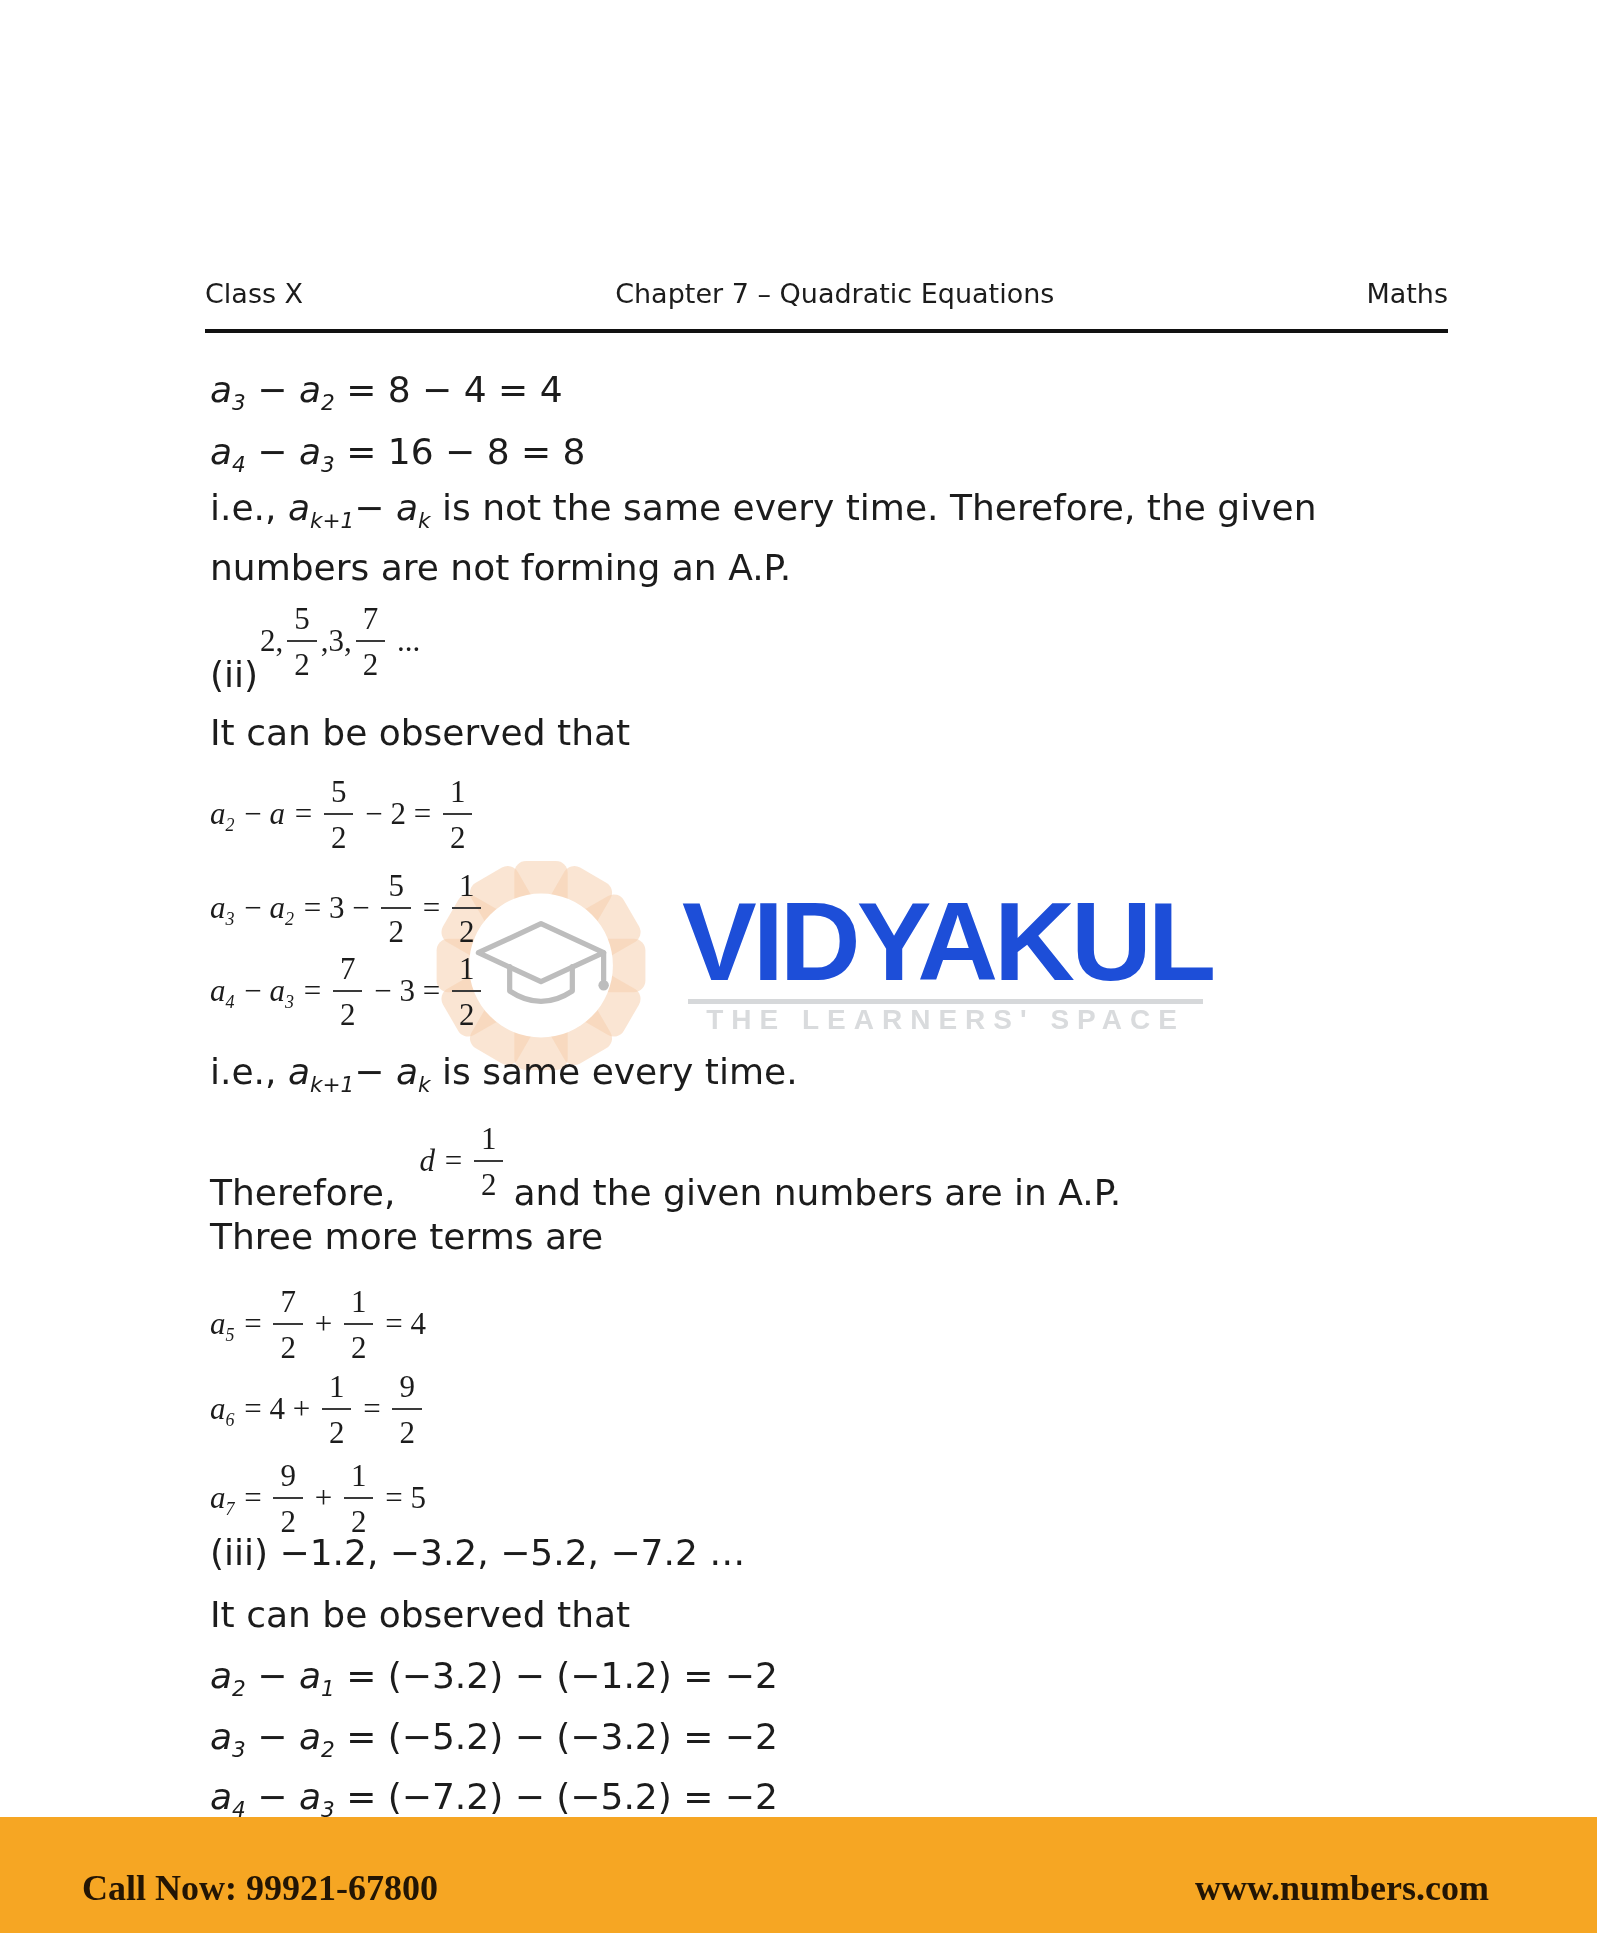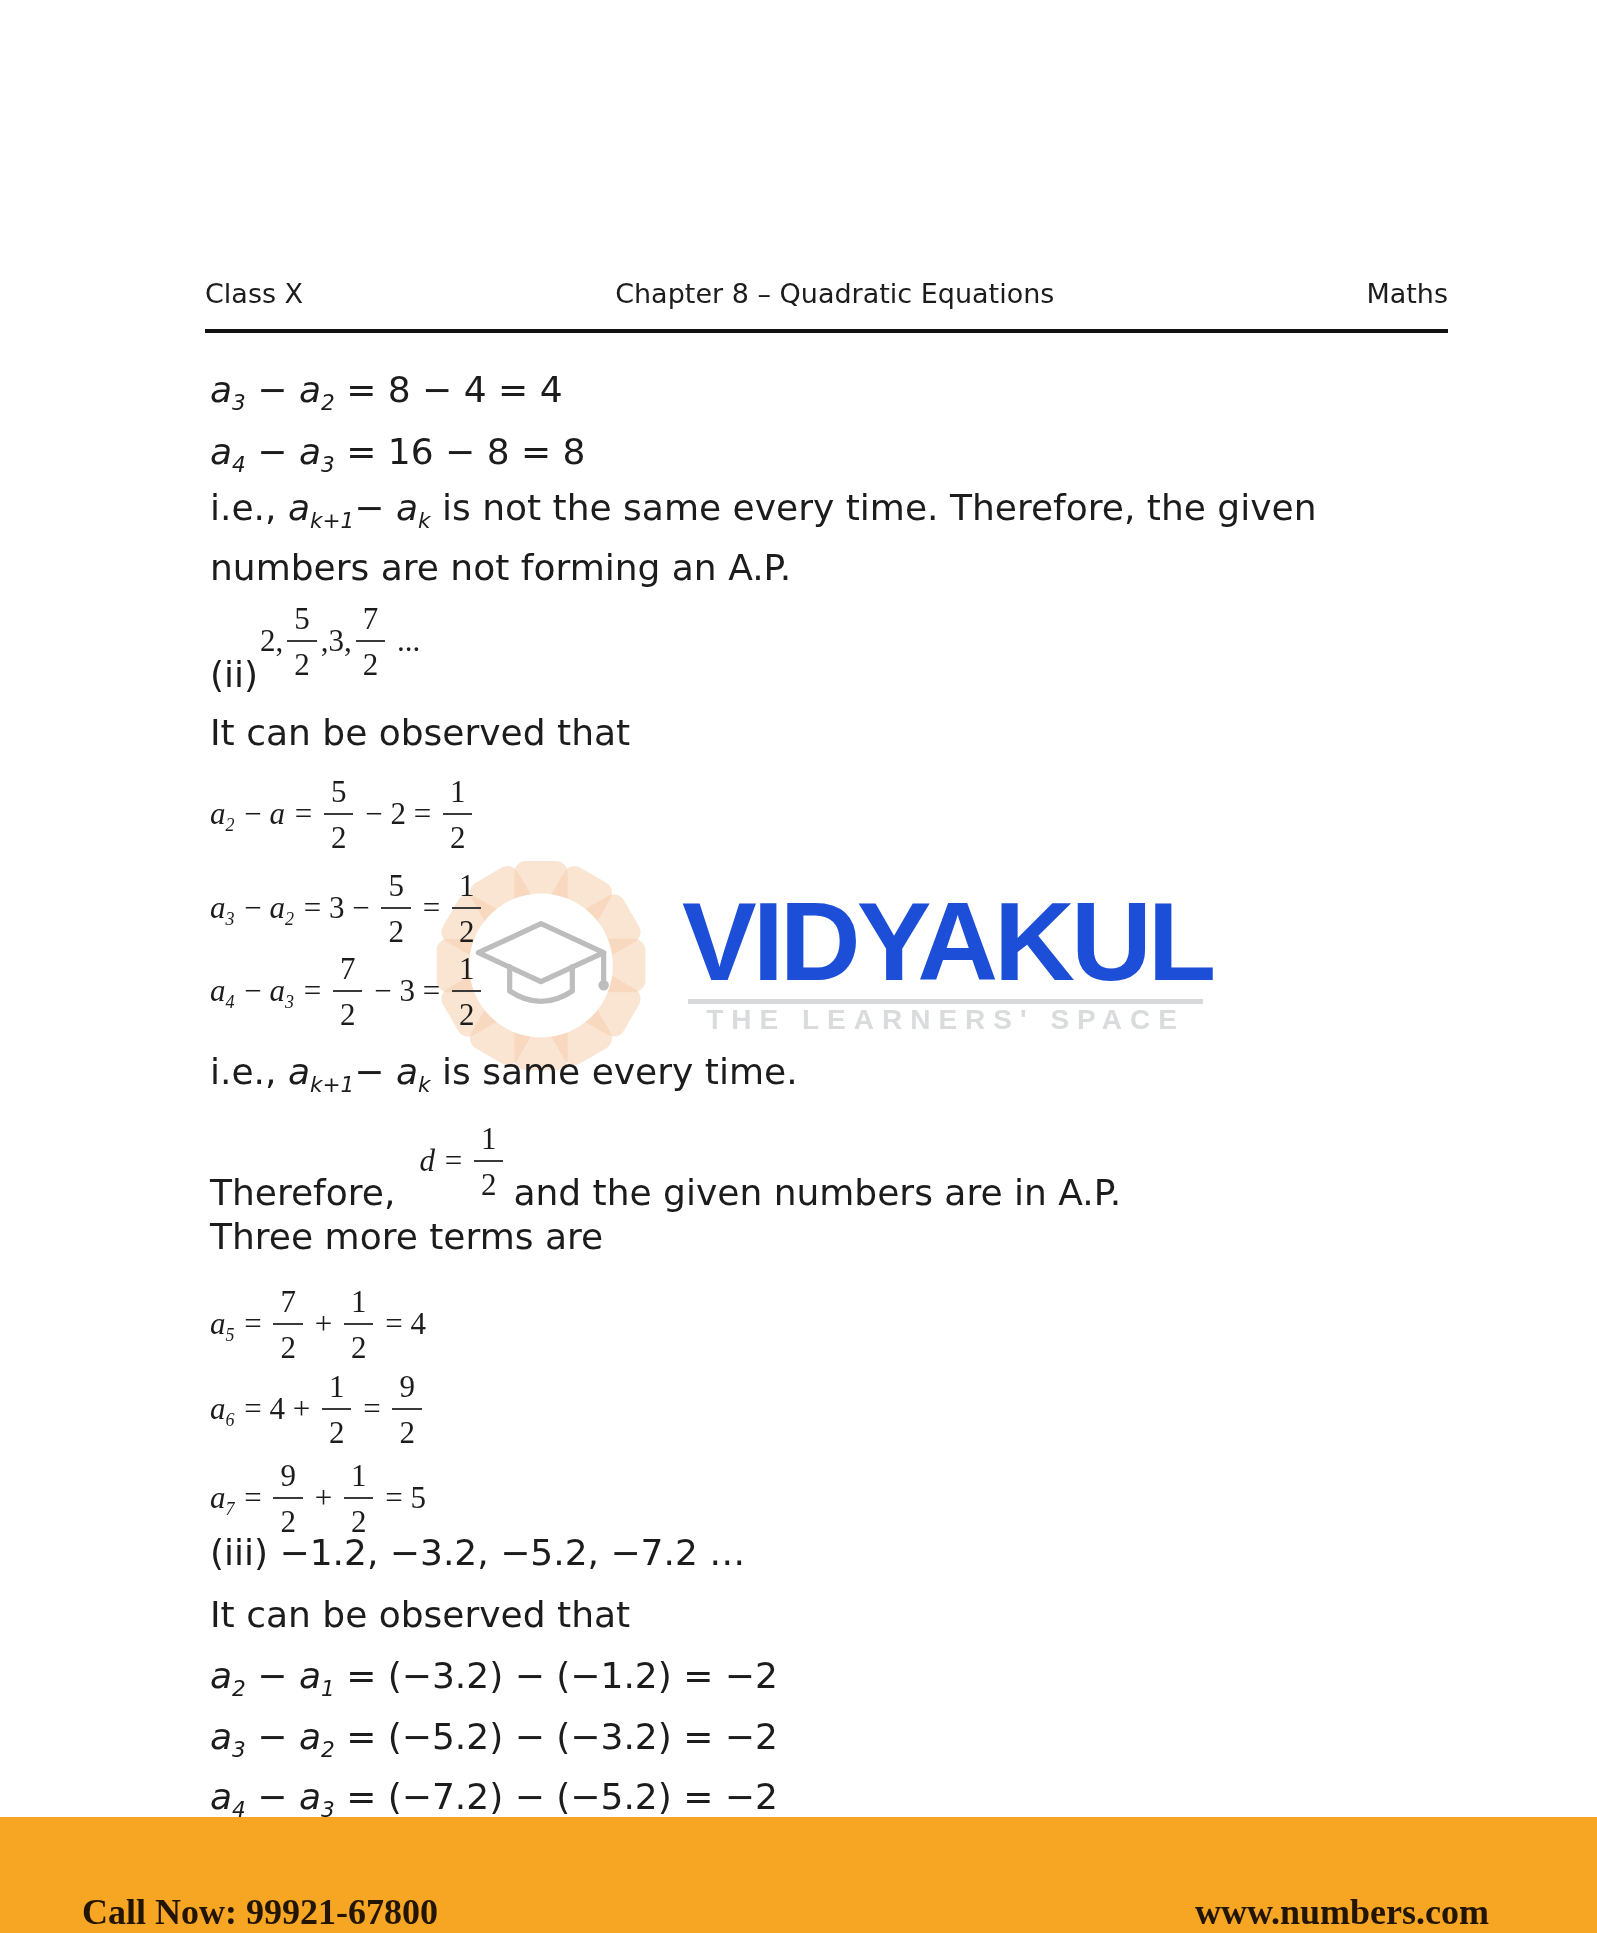--- a/index.html
+++ b/index.html
@@ -43,21 +43,21 @@
   .frac .fd{display:block;border-top:2px solid #3a3a3a;padding:7px 7px 2px;line-height:1;}
 
   .rlabel{font-family:"DejaVu Sans",sans-serif;font-size:36px;line-height:40px;
           transform:translateY(12px);margin-right:2px;white-space:pre;}
   .rtext{font-family:"DejaVu Sans",sans-serif;font-size:36px;line-height:40px;
          transform:translateY(10px);margin-left:6px;white-space:pre;}
   .gapL{margin-left:16px;}
 
   
   .footer{position:absolute;left:0;top:1817px;width:100%;height:116px;z-index:3;
-          display:flex;justify-content:space-between;align-items:flex-end;
+          display:flex;justify-content:space-between;align-items:center;
           box-sizing:border-box;padding:26px 108px 0 82px;
           font-family:"Liberation Serif",serif;font-weight:bold;font-size:36px;color:#231504;}
 </style>
 </head>
 <body>
 
 <div class="page">
 
   <div class="watermark">
     <svg class="wm-flower" width="232" height="245" viewBox="0 0 200 200">
@@ -83,21 +83,21 @@
         <circle cx="154" cy="117" r="4.5" fill="#bdbdbd" stroke="none"></circle>
       </g>
     </svg>
     <div class="wm-brand" style="color: #1d4ed8;">VIDYAKUL</div>
     <div class="wm-rule"></div>
     <div class="wm-tagline">THE LEARNERS' SPACE</div>
   </div>
 
   <div class="hrow">
     <span>Class X</span>
-    <span>Chapter 8 – Quadratic Equations</span>
+    <span>Chapter 7 – Quadratic Equations</span>
     <span>Maths</span>
   </div>
   <div class="hrule"></div>
 
   <div class="line sans" style="top:367px"><span class="mvar">a<sub>3</sub></span><span class="mop"> − </span><span class="mvar">a<sub>2</sub></span><span class="mop"> = </span><span class="mnum">8</span><span class="mop"> − </span><span class="mnum">4</span><span class="mop"> = </span><span class="mnum">4</span></div>
   <div class="line sans" style="top:429px"><span class="mvar">a<sub>4</sub></span><span class="mop"> − </span><span class="mvar">a<sub>3</sub></span><span class="mop"> = </span><span class="mnum">16</span><span class="mop"> − </span><span class="mnum">8</span><span class="mop"> = </span><span class="mnum">8</span></div>
   <div class="line sans" style="top:485px"><span class="mtxt">i.e., </span><span class="mvar">a<sub>k+1</sub></span><span class="mop">− </span><span class="mvar">a<sub>k</sub></span><span class="mtxt"> is not the same every time. Therefore, the given</span></div>
   <div class="line sans" style="top:545px">numbers are not forming an A.P.</div>
 
   <div class="line mrow rowend" style="top:601px">

